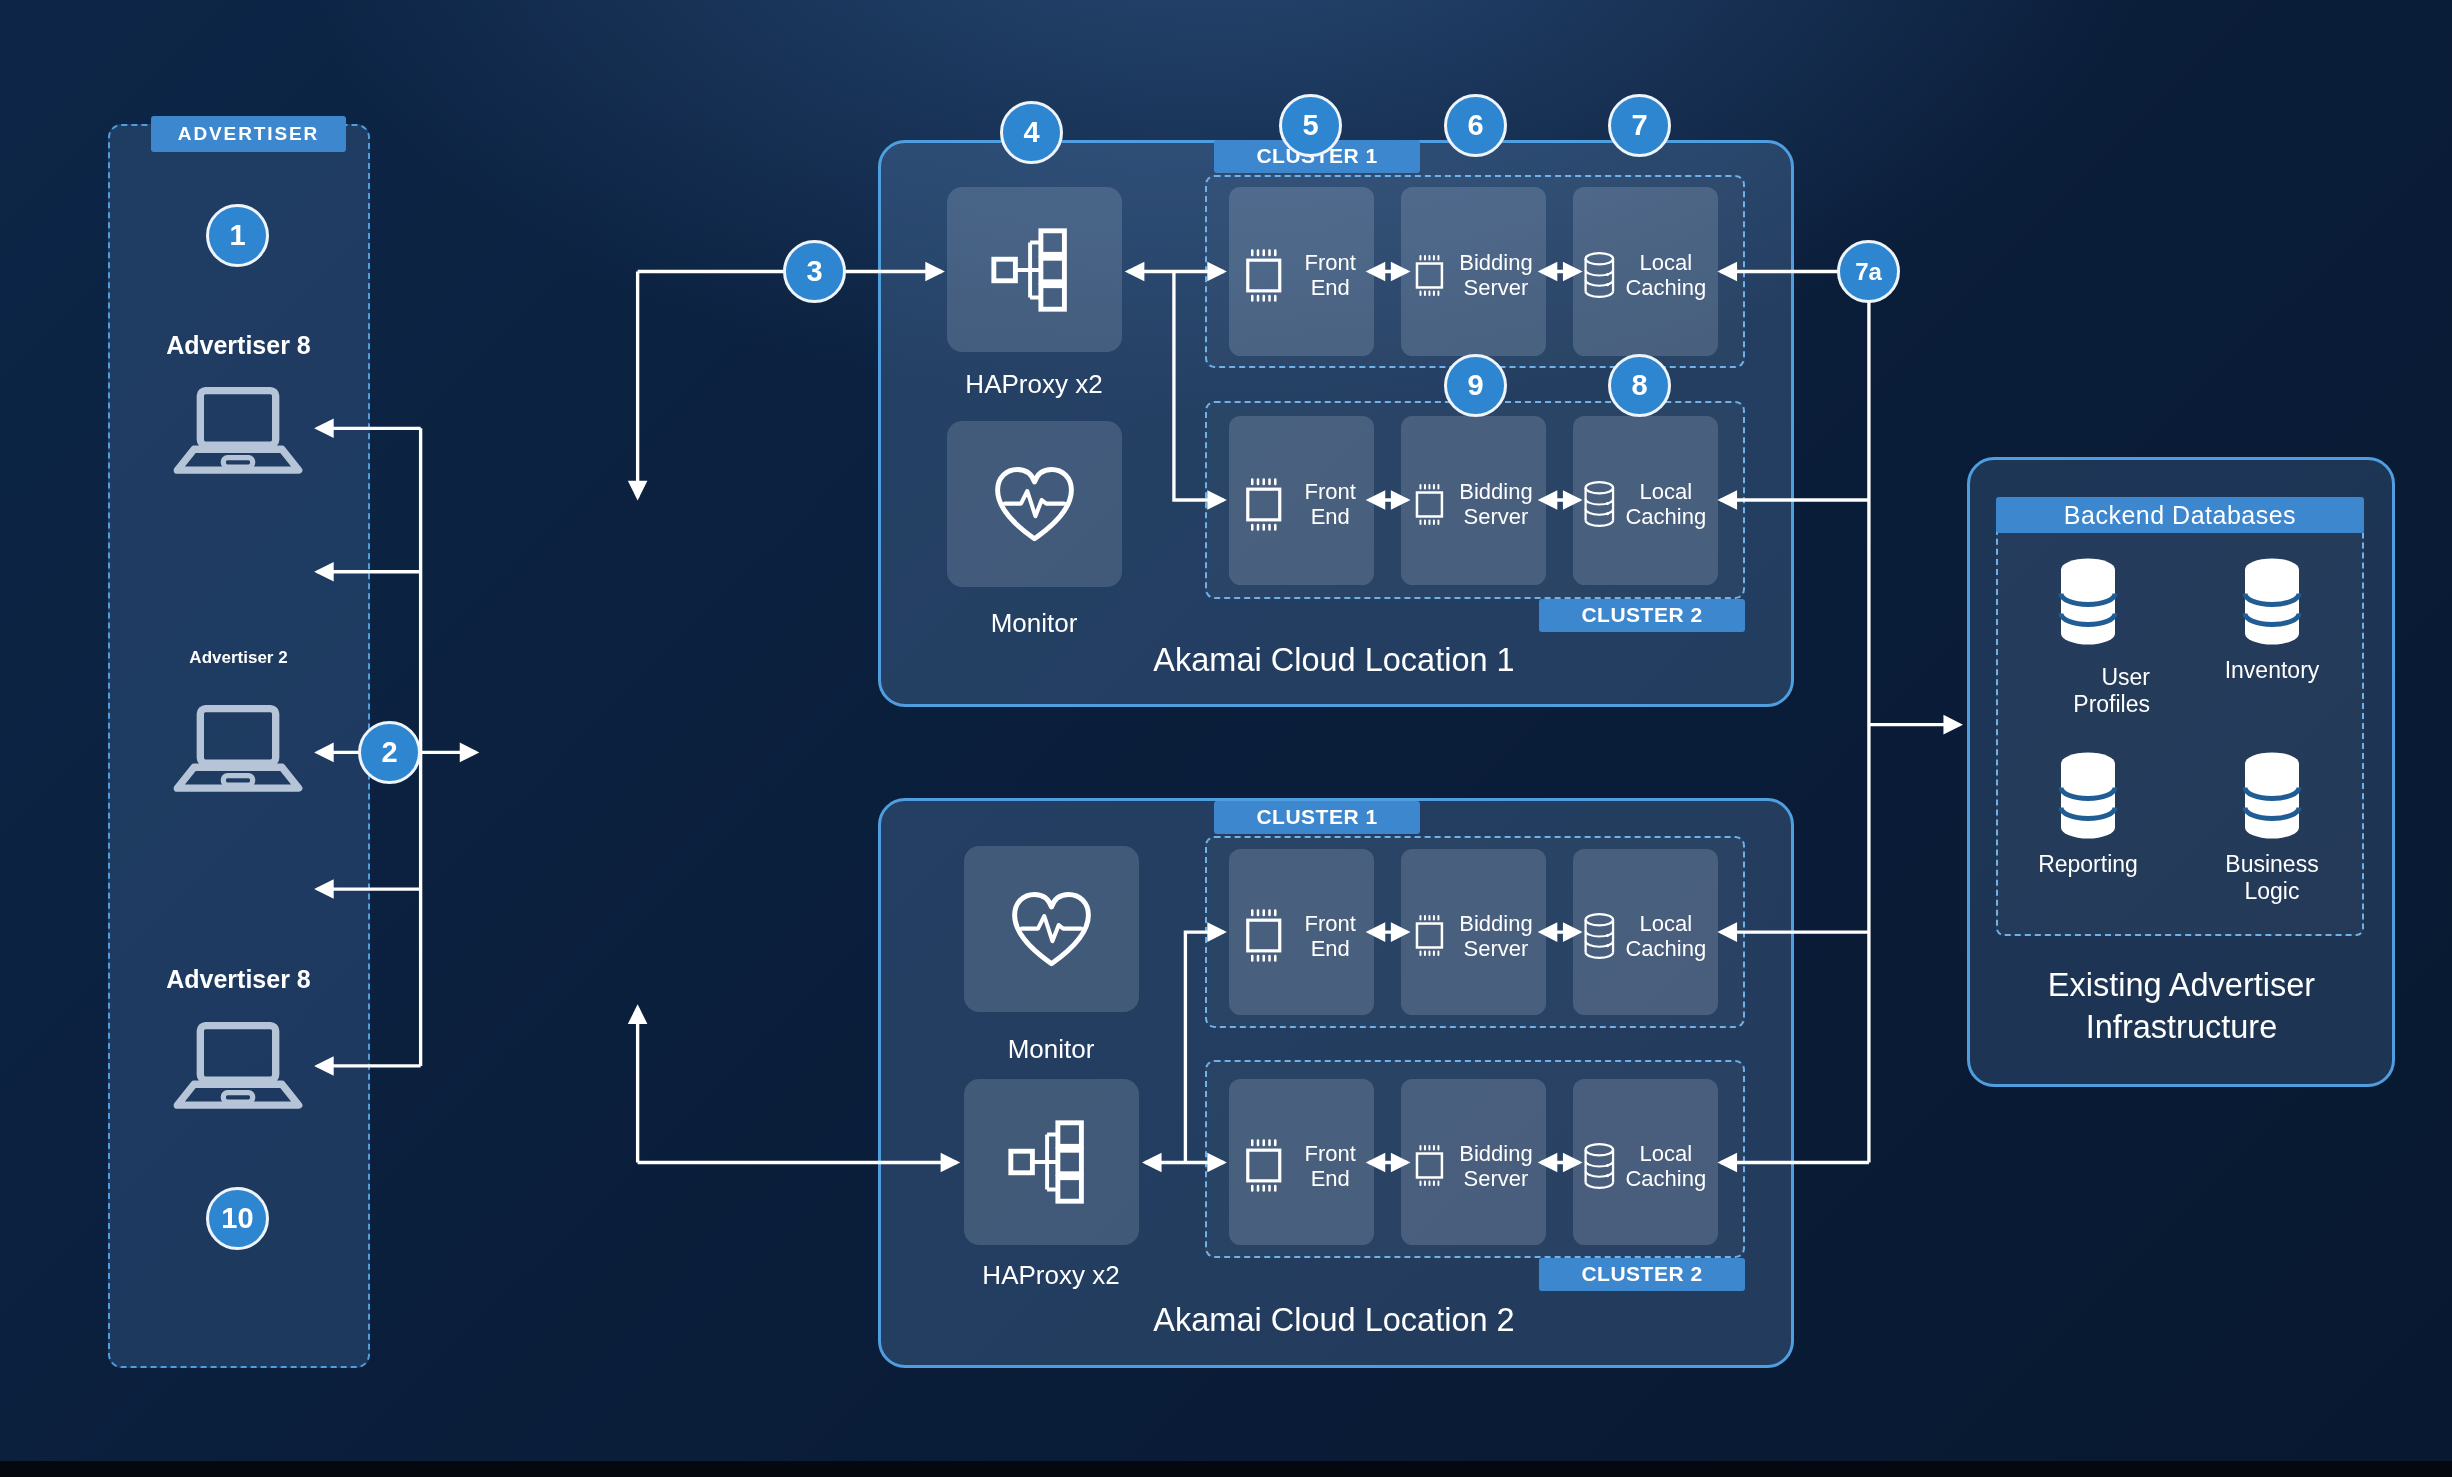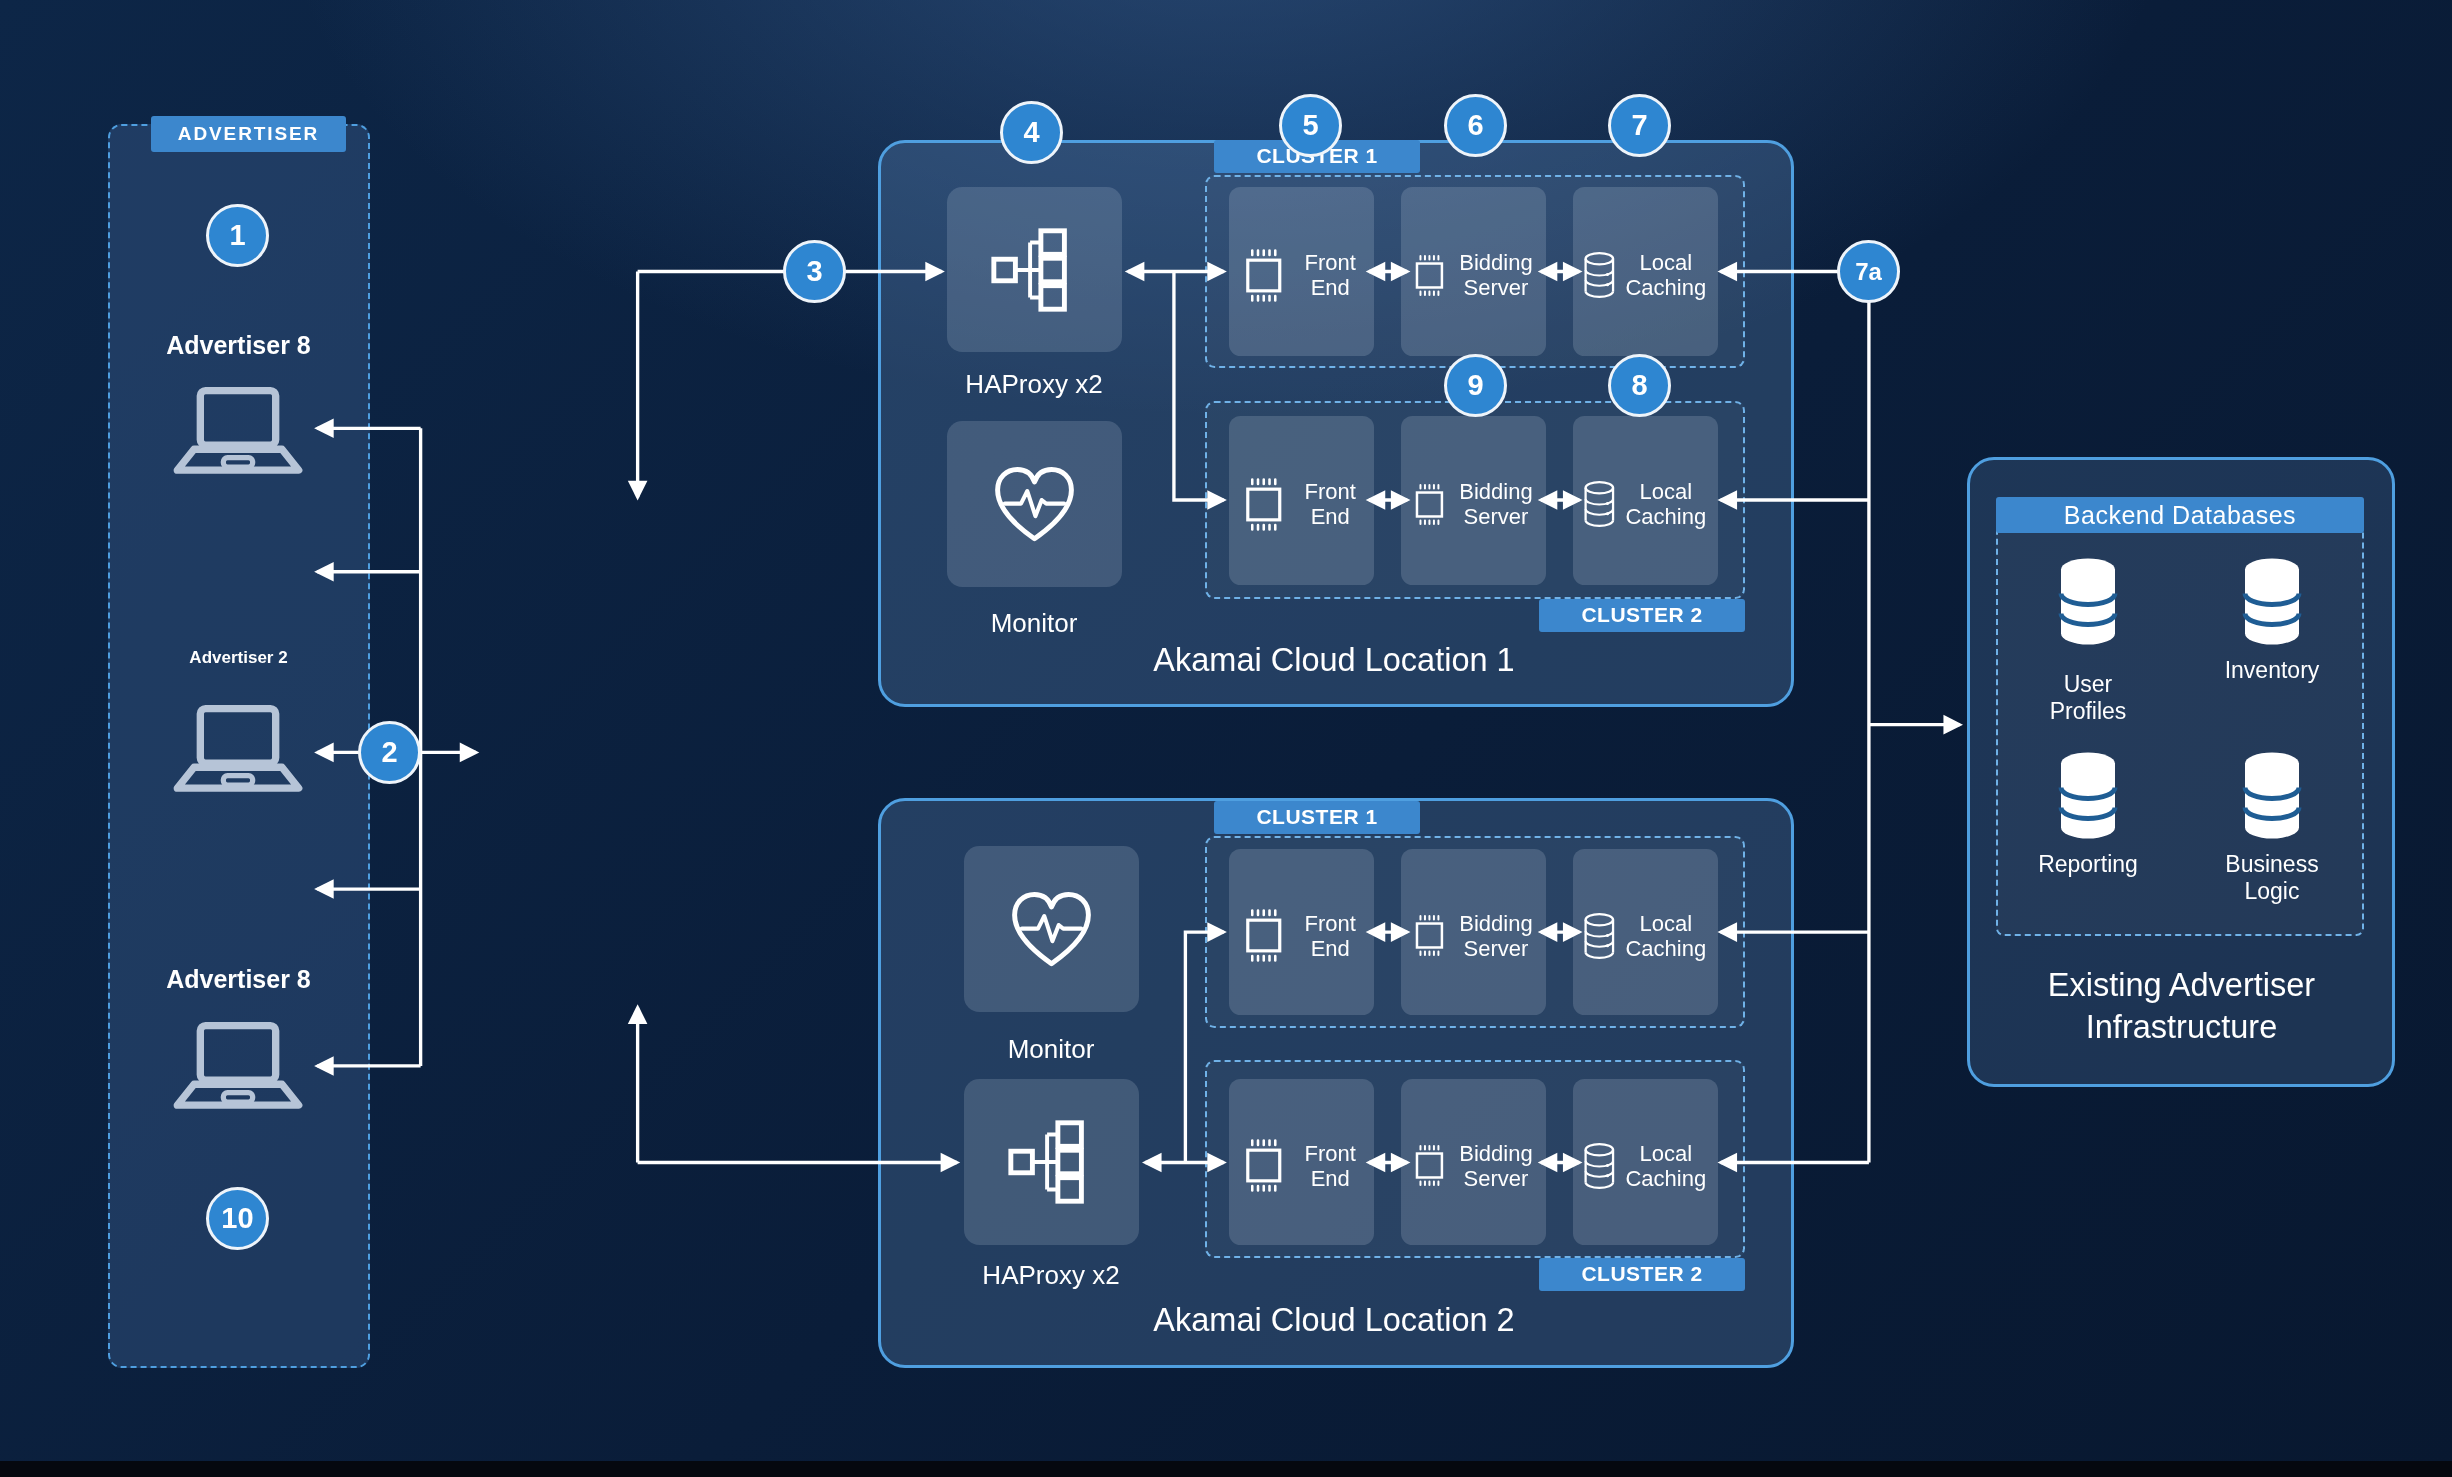--- a/index.html
+++ b/index.html
@@ -233,21 +233,21 @@
 
   <div class="abs bigbox" style="left:1967px;top:457px;width:428px;height:630px;background:rgba(96,140,190,0.24);"></div>
   <div class="abs dashedbox" style="left:1996px;top:497px;width:368px;height:439px;border-radius:7.6px;"></div>
   <div class="abs tab" style="left:1996px;top:497px;width:368px;height:36px;font-size:25px;font-weight:400;">Backend Databases</div>
 
   <div class="abs" style="left:1996px;top:541px;width:368px;height:388px;display:grid;grid-template-columns:1fr 1fr;grid-template-rows:1fr 1fr;z-index:8;">
     <div style="display:flex;flex-direction:column;align-items:center;padding-top:11.5px;">
       <svg class="icon" width="80" height="97" viewBox="0 0 84 101">
           <use href="#sym-db-filled"></use>
         </svg>
-      <div class="caption" style="width:124px;font-size:23px;line-height:1.18;margin-top:21px;">User Profiles</div>
+      <div class="caption" style="width:124px;font-size:23px;line-height:1.18;margin-top:14px;text-align:right;">User Profiles</div>
     </div>
     <div style="display:flex;flex-direction:column;align-items:center;padding-top:11.5px;">
       <svg class="icon" width="80" height="97" viewBox="0 0 84 101">
           <use href="#sym-db-filled"></use>
         </svg>
       <div class="caption" style="width:134px;font-size:23px;line-height:1.18;margin-top:7.6px;">Inventory</div>
     </div>
     <div style="display:flex;flex-direction:column;align-items:center;padding-top:11.5px;">
       <svg class="icon" width="80" height="97" viewBox="0 0 84 101">
           <use href="#sym-db-filled"></use>

